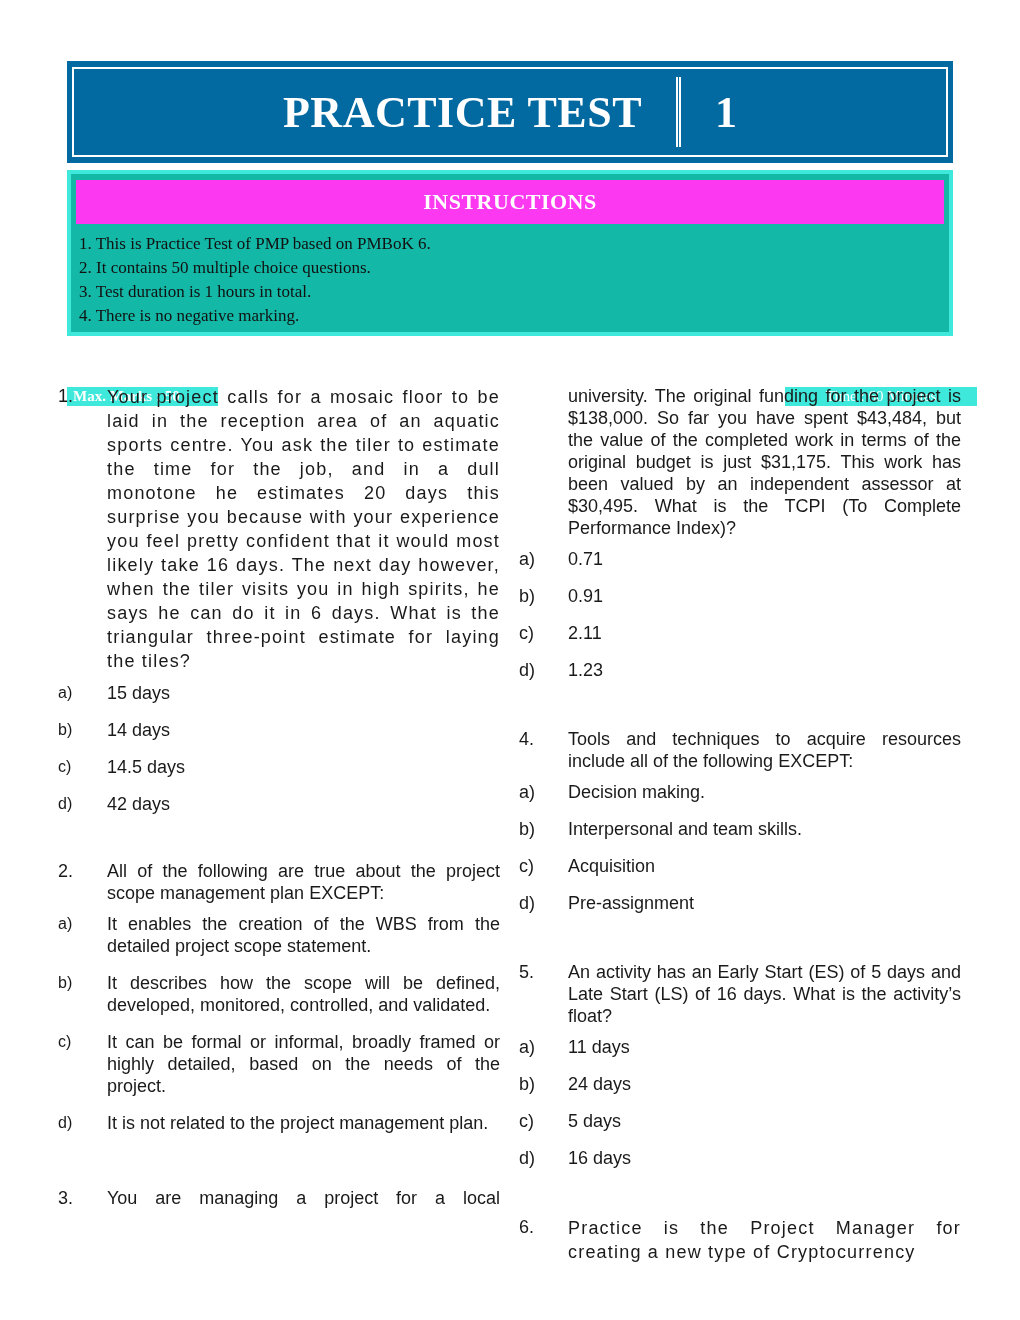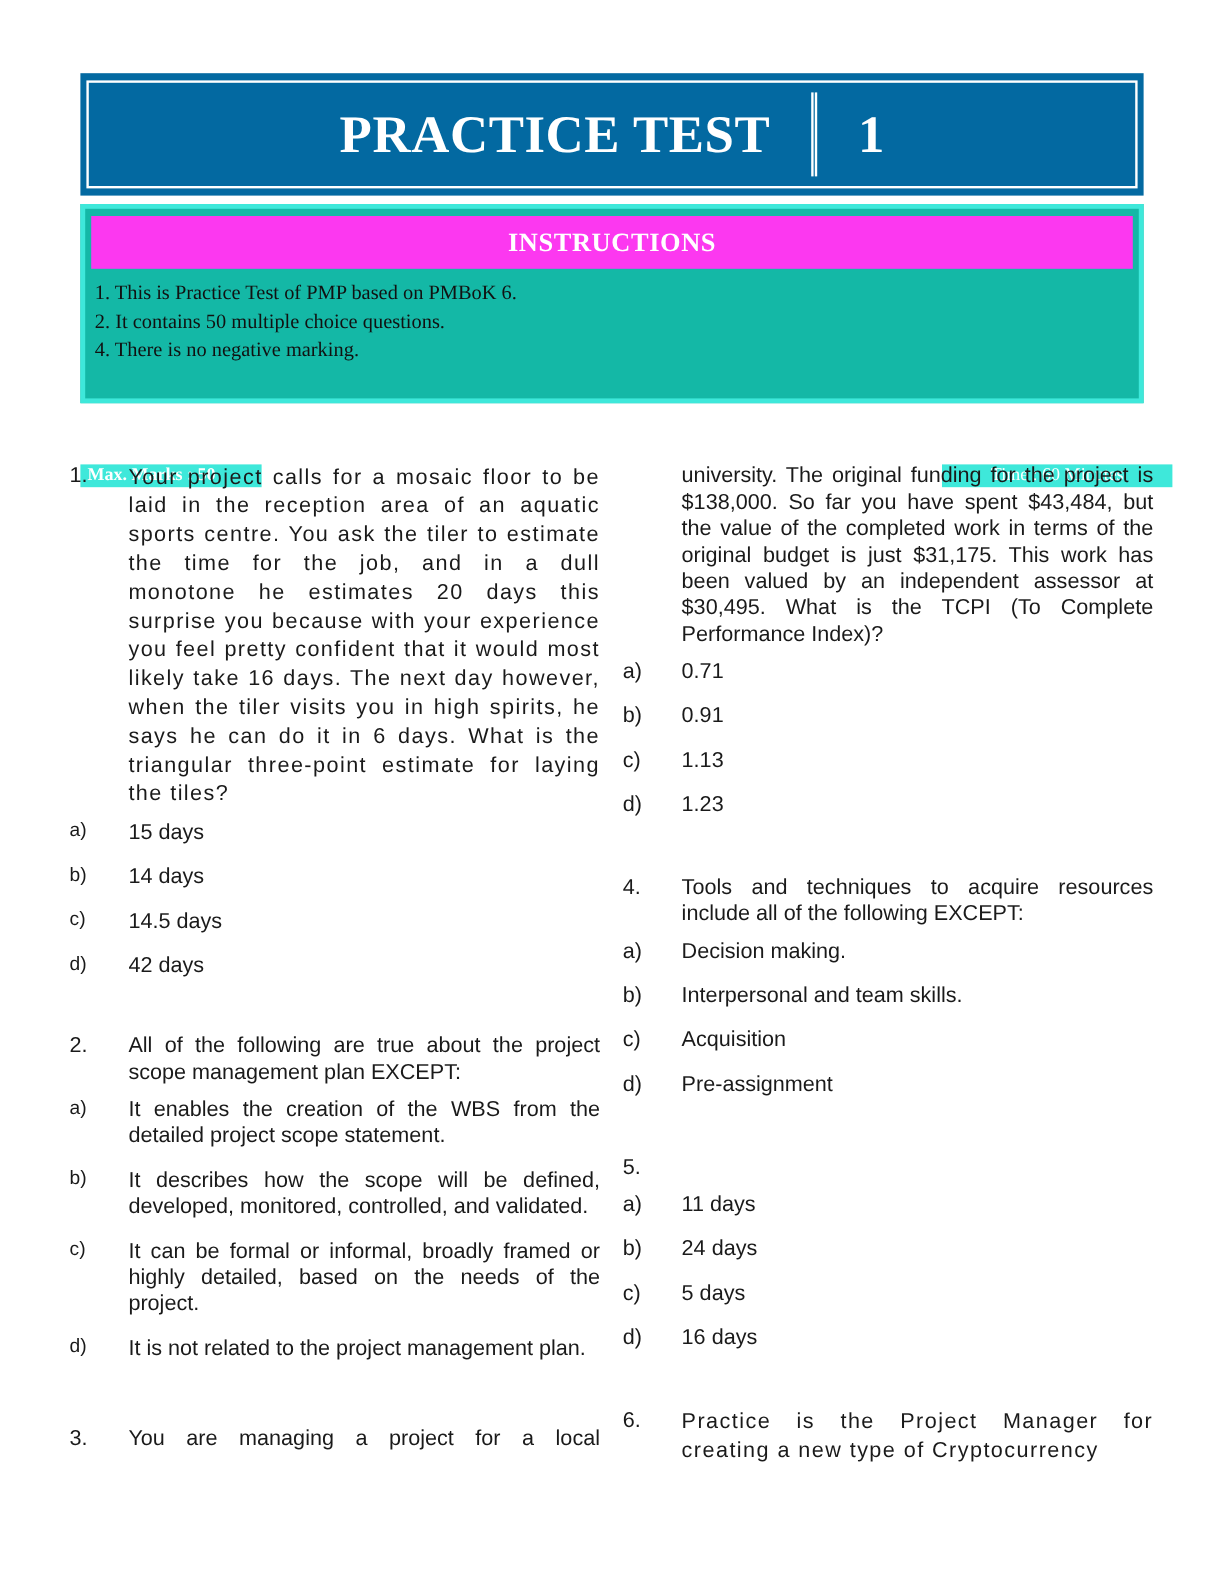--- a/index.html
+++ b/index.html
@@ -45,20 +45,21 @@
   </div>
 </div>
 
 <div class="instr-box">
   <div class="instr-head">
     <span>INSTRUCTIONS</span>
   </div>
   <div class="instr-list">
     <div>1. This is Practice Test of PMP based on PMBoK 6.</div>
     <div>2. It contains 50 multiple choice questions.</div>
+    <div>3. Test duration is 1 hours in total.</div>
     <div>4. There is no negative marking.</div>
   </div>
 </div>
 
 <div class="tag left">Max. Marks : 50</div>
 <div class="tag right">Time : 60 Minutes</div>
 
 <div class="col left">
   <div class="row q">
     <span class="num">1.</span>
@@ -118,21 +119,21 @@
   <div class="row opt">
     <span class="num">a)</span>
     <span class="txt">0.71</span>
   </div>
   <div class="row opt">
     <span class="num">b)</span>
     <span class="txt">0.91</span>
   </div>
   <div class="row opt">
     <span class="num">c)</span>
-    <span class="txt">1.13</span>
+    <span class="txt">2.11</span>
   </div>
   <div class="row opt">
     <span class="num">d)</span>
     <span class="txt">1.23</span>
   </div>
   <div class="spacer" style="height:32px"></div>
 
   <div class="row q">
     <span class="num">4.</span>
     <span class="txt">Tools and techniques to acquire resources include all of the following EXCEPT:</span>
@@ -150,20 +151,21 @@
     <span class="txt">Acquisition</span>
   </div>
   <div class="row opt">
     <span class="num">d)</span>
     <span class="txt">Pre-assignment</span>
   </div>
   <div class="spacer" style="height:32px"></div>
 
   <div class="row q">
     <span class="num">5.</span>
+    <span class="txt">An activity has an Early Start (ES) of 5 days and Late Start (LS) of 16 days. What is the activity’s float?</span>
   </div>
   <div class="row opt">
     <span class="num">a)</span>
     <span class="txt">11 days</span>
   </div>
   <div class="row opt">
     <span class="num">b)</span>
     <span class="txt">24 days</span>
   </div>
   <div class="row opt">

